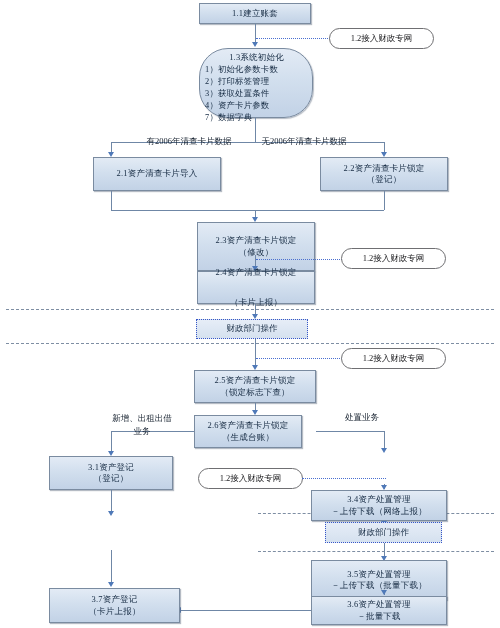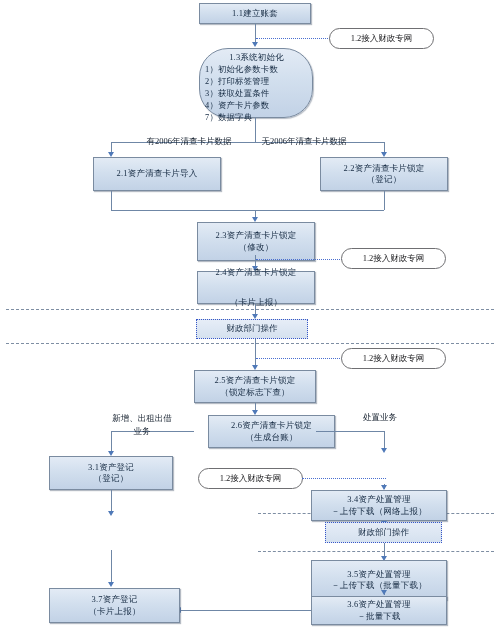--- a/index.html
+++ b/index.html
@@ -171,21 +171,21 @@
     <span class="ln">2.2资产清查卡片锁定</span>
     <span class="ln">（登记）</span>
   </div>
 
   <div class="ln-v" style="left:111px; top:191px; height:19px;"></div>
   <div class="ln-v" style="left:384px; top:191px; height:19px;"></div>
   <div class="ln-h" style="left:111px; top:210px; width:273px;"></div>
   <div class="ln-v" style="left:255px; top:210px; height:8px;"></div>
   <div class="ar-d" style="left:251.5px; top:217px;"></div>
 
-  <div class="box" style="left:197px; top:222px; width:118px; height:39px;">
+  <div class="box" style="left:197px; top:222px; width:118px; height:49px;">
     <span class="ln">2.3资产清查卡片锁定</span>
     <span class="ln">（修改）</span>
   </div>
 
   <div class="dot-h" style="left:256px; top:259px; width:86px;"></div>
   <div class="callout" style="left:341px; top:248px; width:105px; height:21px;">
     <span>1.2接入财政专网</span>
   </div>
 
   <div class="ln-v" style="left:255px; top:255px; height:12px;"></div>
@@ -212,35 +212,35 @@
   </div>
 
   <div class="box" style="left:194px; top:370px; width:122px; height:33px;">
     <span class="ln">2.5资产清查卡片锁定</span>
     <span class="ln">（锁定标志下查）</span>
   </div>
 
   <div class="ln-v" style="left:255px; top:403px; height:8px;"></div>
   <div class="ar-d" style="left:251.5px; top:410px;"></div>
 
-  <div class="box" style="left:208px; top:415px; width:127px; height:33px;">
+  <div class="box" style="left:194px; top:415px; width:108px; height:33px;">
     <span class="ln">2.6资产清查卡片锁定</span>
     <span class="ln">（生成台账）</span>
   </div>
 
   <div class="ln-h" style="left:111px; top:431px; width:83px;"></div>
   <div class="label two" style="left:97px; top:412px; width:90px;">
     <span>新增、出租出借</span><br>
     <span>业务</span>
   </div>
   <div class="ln-v" style="left:111px; top:431px; height:21px;"></div>
   <div class="ar-d" style="left:107.5px; top:451px;"></div>
 
   <div class="ln-h" style="left:316px; top:431px; width:68px;"></div>
-  <div class="label" style="left:345px; top:412px; width:70px;">
+  <div class="label" style="left:327px; top:412px; width:70px;">
     <span>处置业务</span>
   </div>
   <div class="ln-v" style="left:384px; top:431px; height:18px;"></div>
   <div class="ar-d" style="left:380.5px; top:448px;"></div>
 
   <div class="box" style="left:49px; top:456px; width:124px; height:34px;">
     <span class="ln">3.1资产登记</span>
     <span class="ln">（登记）</span>
   </div>
 

